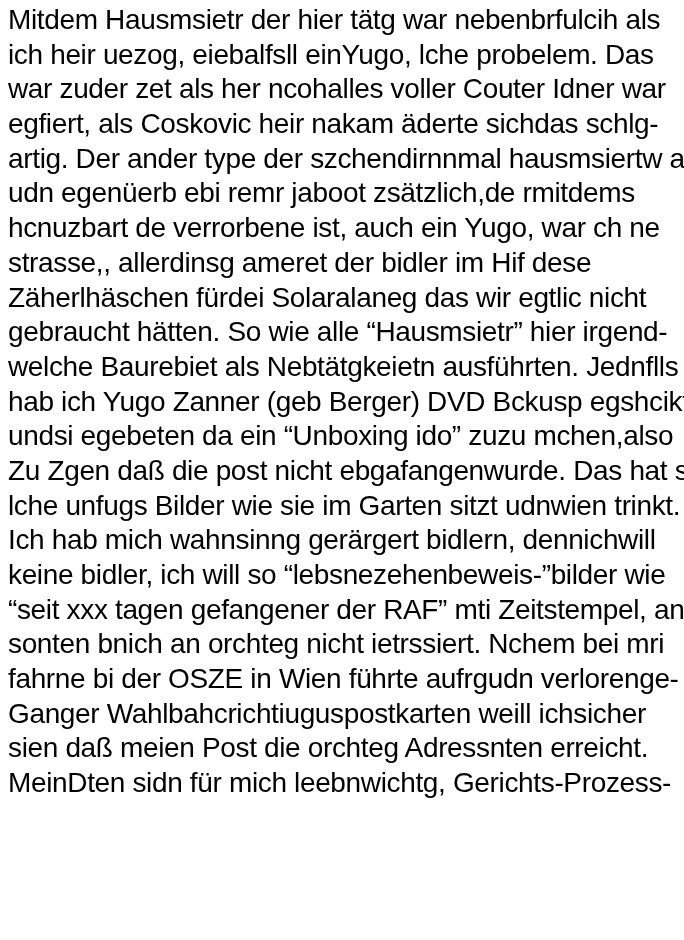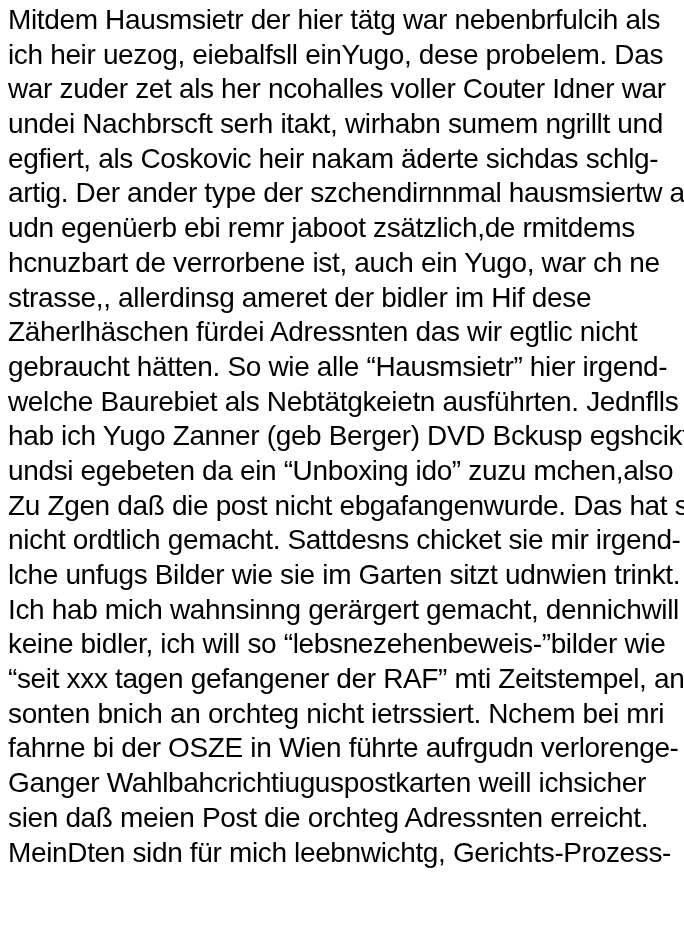--- a/index.html
+++ b/index.html
@@ -26,37 +26,35 @@
     height: 34.7px;
     white-space: pre;
     overflow: visible;
   }
 </style>
 </head>
 <body>
 
 <div class="doc">
   <div class="line">Mitdem Hausmsietr der hier tätg war nebenbrfulcih als</div>
-  <div class="line">ich heir uezog, eiebalfsll einYugo, dese probelem. Das</div>
+  <div class="line">ich heir uezog, eiebalfsll einYugo, lche probelem. Das</div>
   <div class="line">war zuder zet als her ncohalles voller Couter Idner war</div>
-  <div class="line">undei Nachbrscft serh itakt, wirhabn sumem ngrillt und</div>
   <div class="line">egfiert, als Coskovic heir nakam äderte sichdas schlg-</div>
   <div class="line">artig. Der ander type der szchendirnnmal hausmsiertw ar</div>
   <div class="line">udn egenüerb ebi remr jaboot zsätzlich,de rmitdems</div>
   <div class="line">hcnuzbart de verrorbene ist, auch ein Yugo, war ch ne</div>
   <div class="line">strasse,, allerdinsg ameret der bidler im Hif dese</div>
-  <div class="line">Zäherlhäschen fürdei Adressnten das wir egtlic nicht</div>
+  <div class="line">Zäherlhäschen fürdei Solaralaneg das wir egtlic nicht</div>
   <div class="line">gebraucht hätten. So wie alle “Hausmsietr” hier irgend-</div>
   <div class="line">welche Baurebiet als Nebtätgkeietn ausführten. Jednflls</div>
   <div class="line">hab ich Yugo Zanner (geb Berger) DVD Bckusp egshcikt</div>
   <div class="line">undsi egebeten da ein “Unboxing ido” zuzu mchen,also</div>
   <div class="line">Zu Zgen daß die post nicht ebgafangenwurde. Das hat sie</div>
-  <div class="line">nicht ordtlich gemacht. Sattdesns chicket sie mir irgend-</div>
   <div class="line">lche unfugs Bilder wie sie im Garten sitzt udnwien trinkt.</div>
-  <div class="line">Ich hab mich wahnsinng gerärgert gemacht, dennichwill</div>
+  <div class="line">Ich hab mich wahnsinng gerärgert bidlern, dennichwill</div>
   <div class="line">keine bidler, ich will so “lebsnezehenbeweis-”bilder wie</div>
   <div class="line">“seit xxx tagen gefangener der RAF” mti Zeitstempel, an-</div>
   <div class="line">sonten bnich an orchteg nicht ietrssiert. Nchem bei mri</div>
   <div class="line">fahrne bi der OSZE in Wien führte aufrgudn verlorenge-</div>
   <div class="line">Ganger Wahlbahcrichtiuguspostkarten weill ichsicher</div>
   <div class="line">sien daß meien Post die orchteg Adressnten erreicht.</div>
   <div class="line">MeinDten sidn für mich leebnwichtg, Gerichts-Prozess-</div>
 </div>
 
 </body></html>

